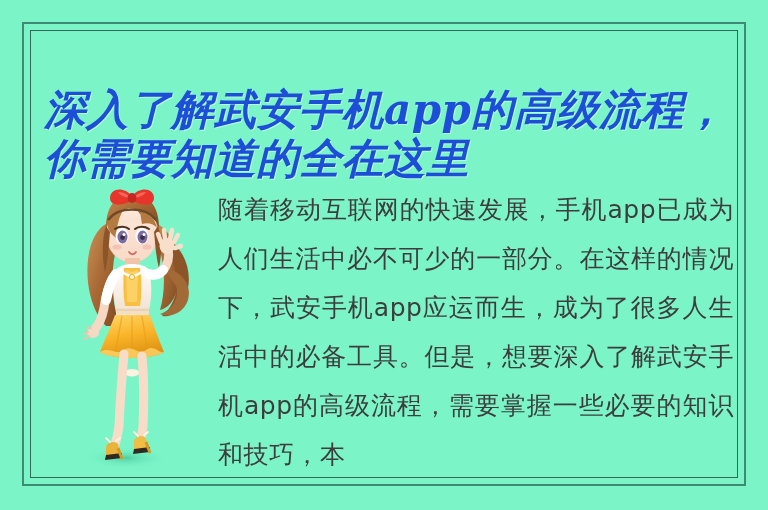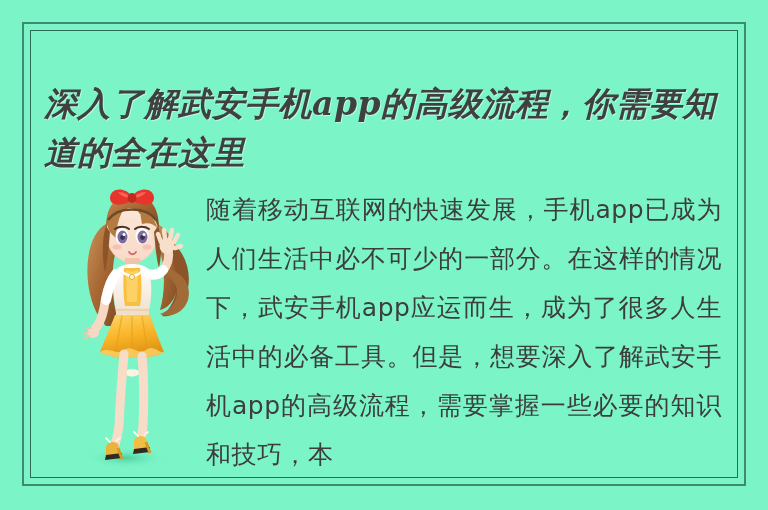--- a/index.html
+++ b/index.html
@@ -42,45 +42,45 @@
     box-sizing: border-box;
     pointer-events: none;
   }
 
   
   .headline {
     position: absolute;
     left: 44px;
     top: 57px;
     width: 690px;
-    color: #404040;
+    color: #1d4ed8;
     font-family: "DejaVu Serif", "Liberation Serif", serif;
     font-weight: 700;
     font-style: italic;
-    font-size: 33px;
+    font-size: 42px;
     line-height: 49px;
     letter-spacing: 0.5px;
     text-shadow: 1px 1px 0 rgba(255,255,255,0.45);
     white-space: pre-wrap;
   }
 
   
   .illustration {
     position: absolute;
     left: 62px;
     top: 176px;
     width: 140px;
     height: 300px;
   }
   .illustration svg { display: block; }
 
   
   .body-copy {
     position: absolute;
-    left: 206px;
+    left: 218px;
     top: 185px;
     width: 516px;
     height: 300px;
     overflow: hidden;
     color: #3d3d3d;
     font-family: "DejaVu Sans", "Liberation Sans", sans-serif;
     font-size: 25px;
     line-height: 49px;
     letter-spacing: 0.5px;
     text-align: justify;

